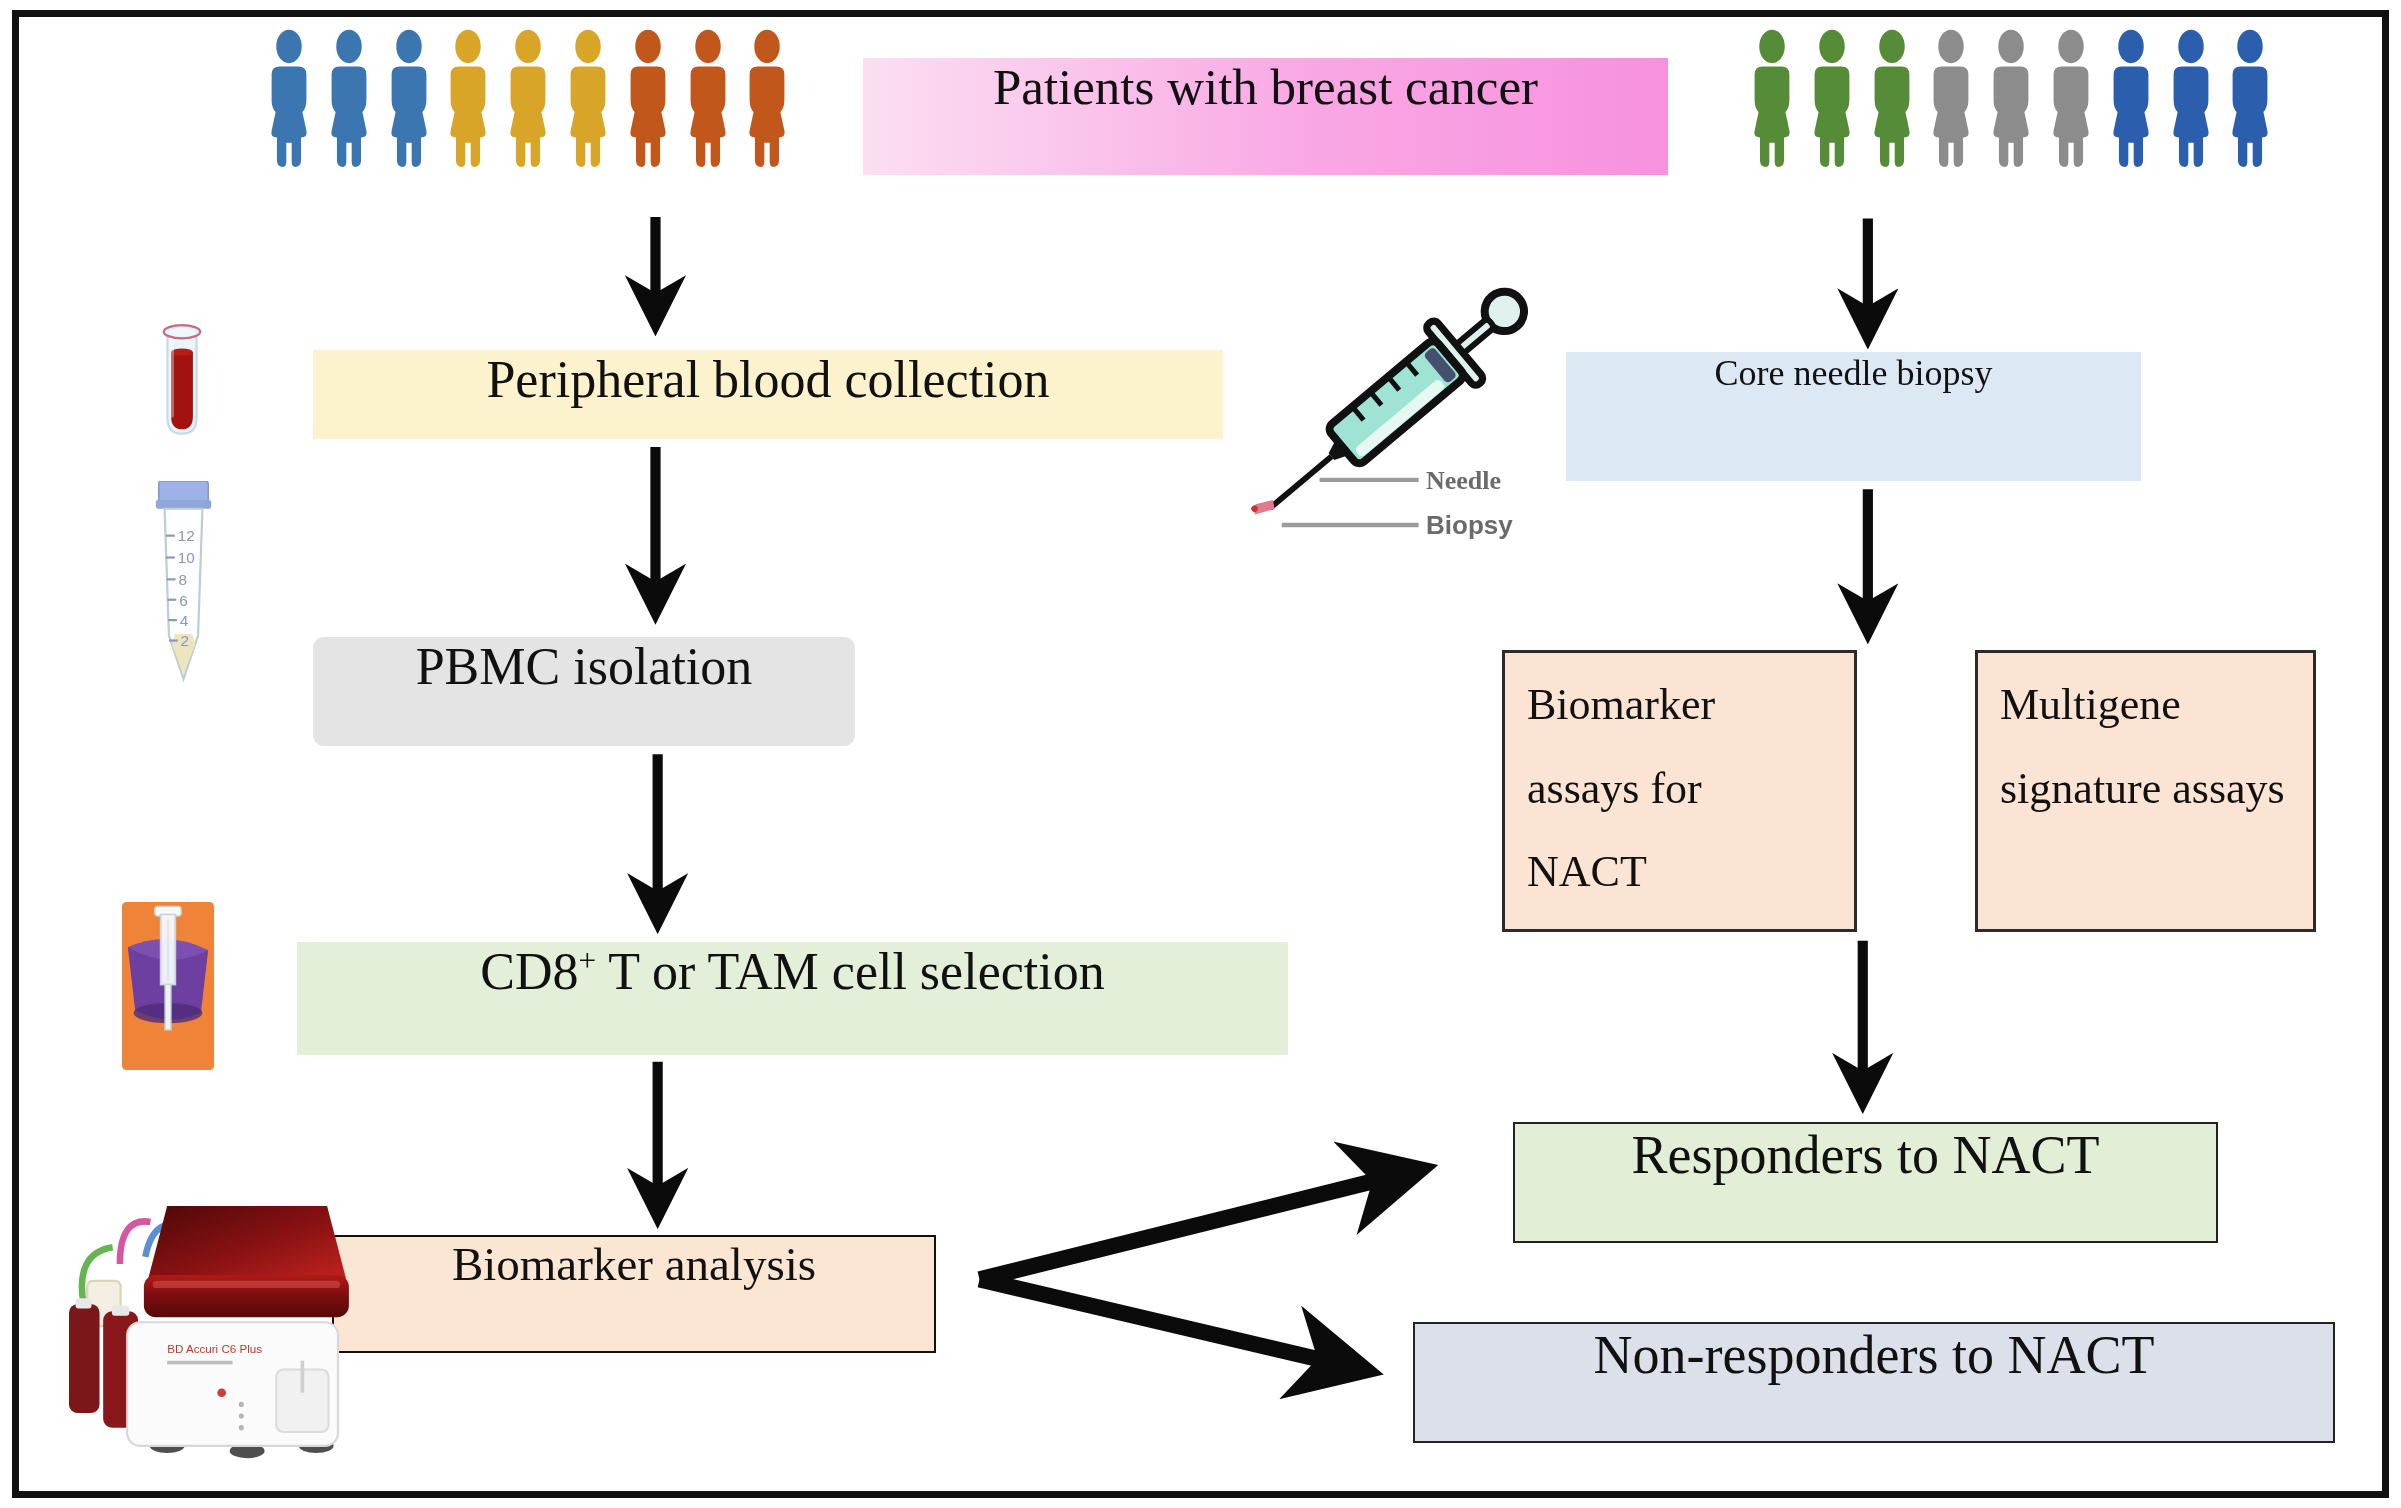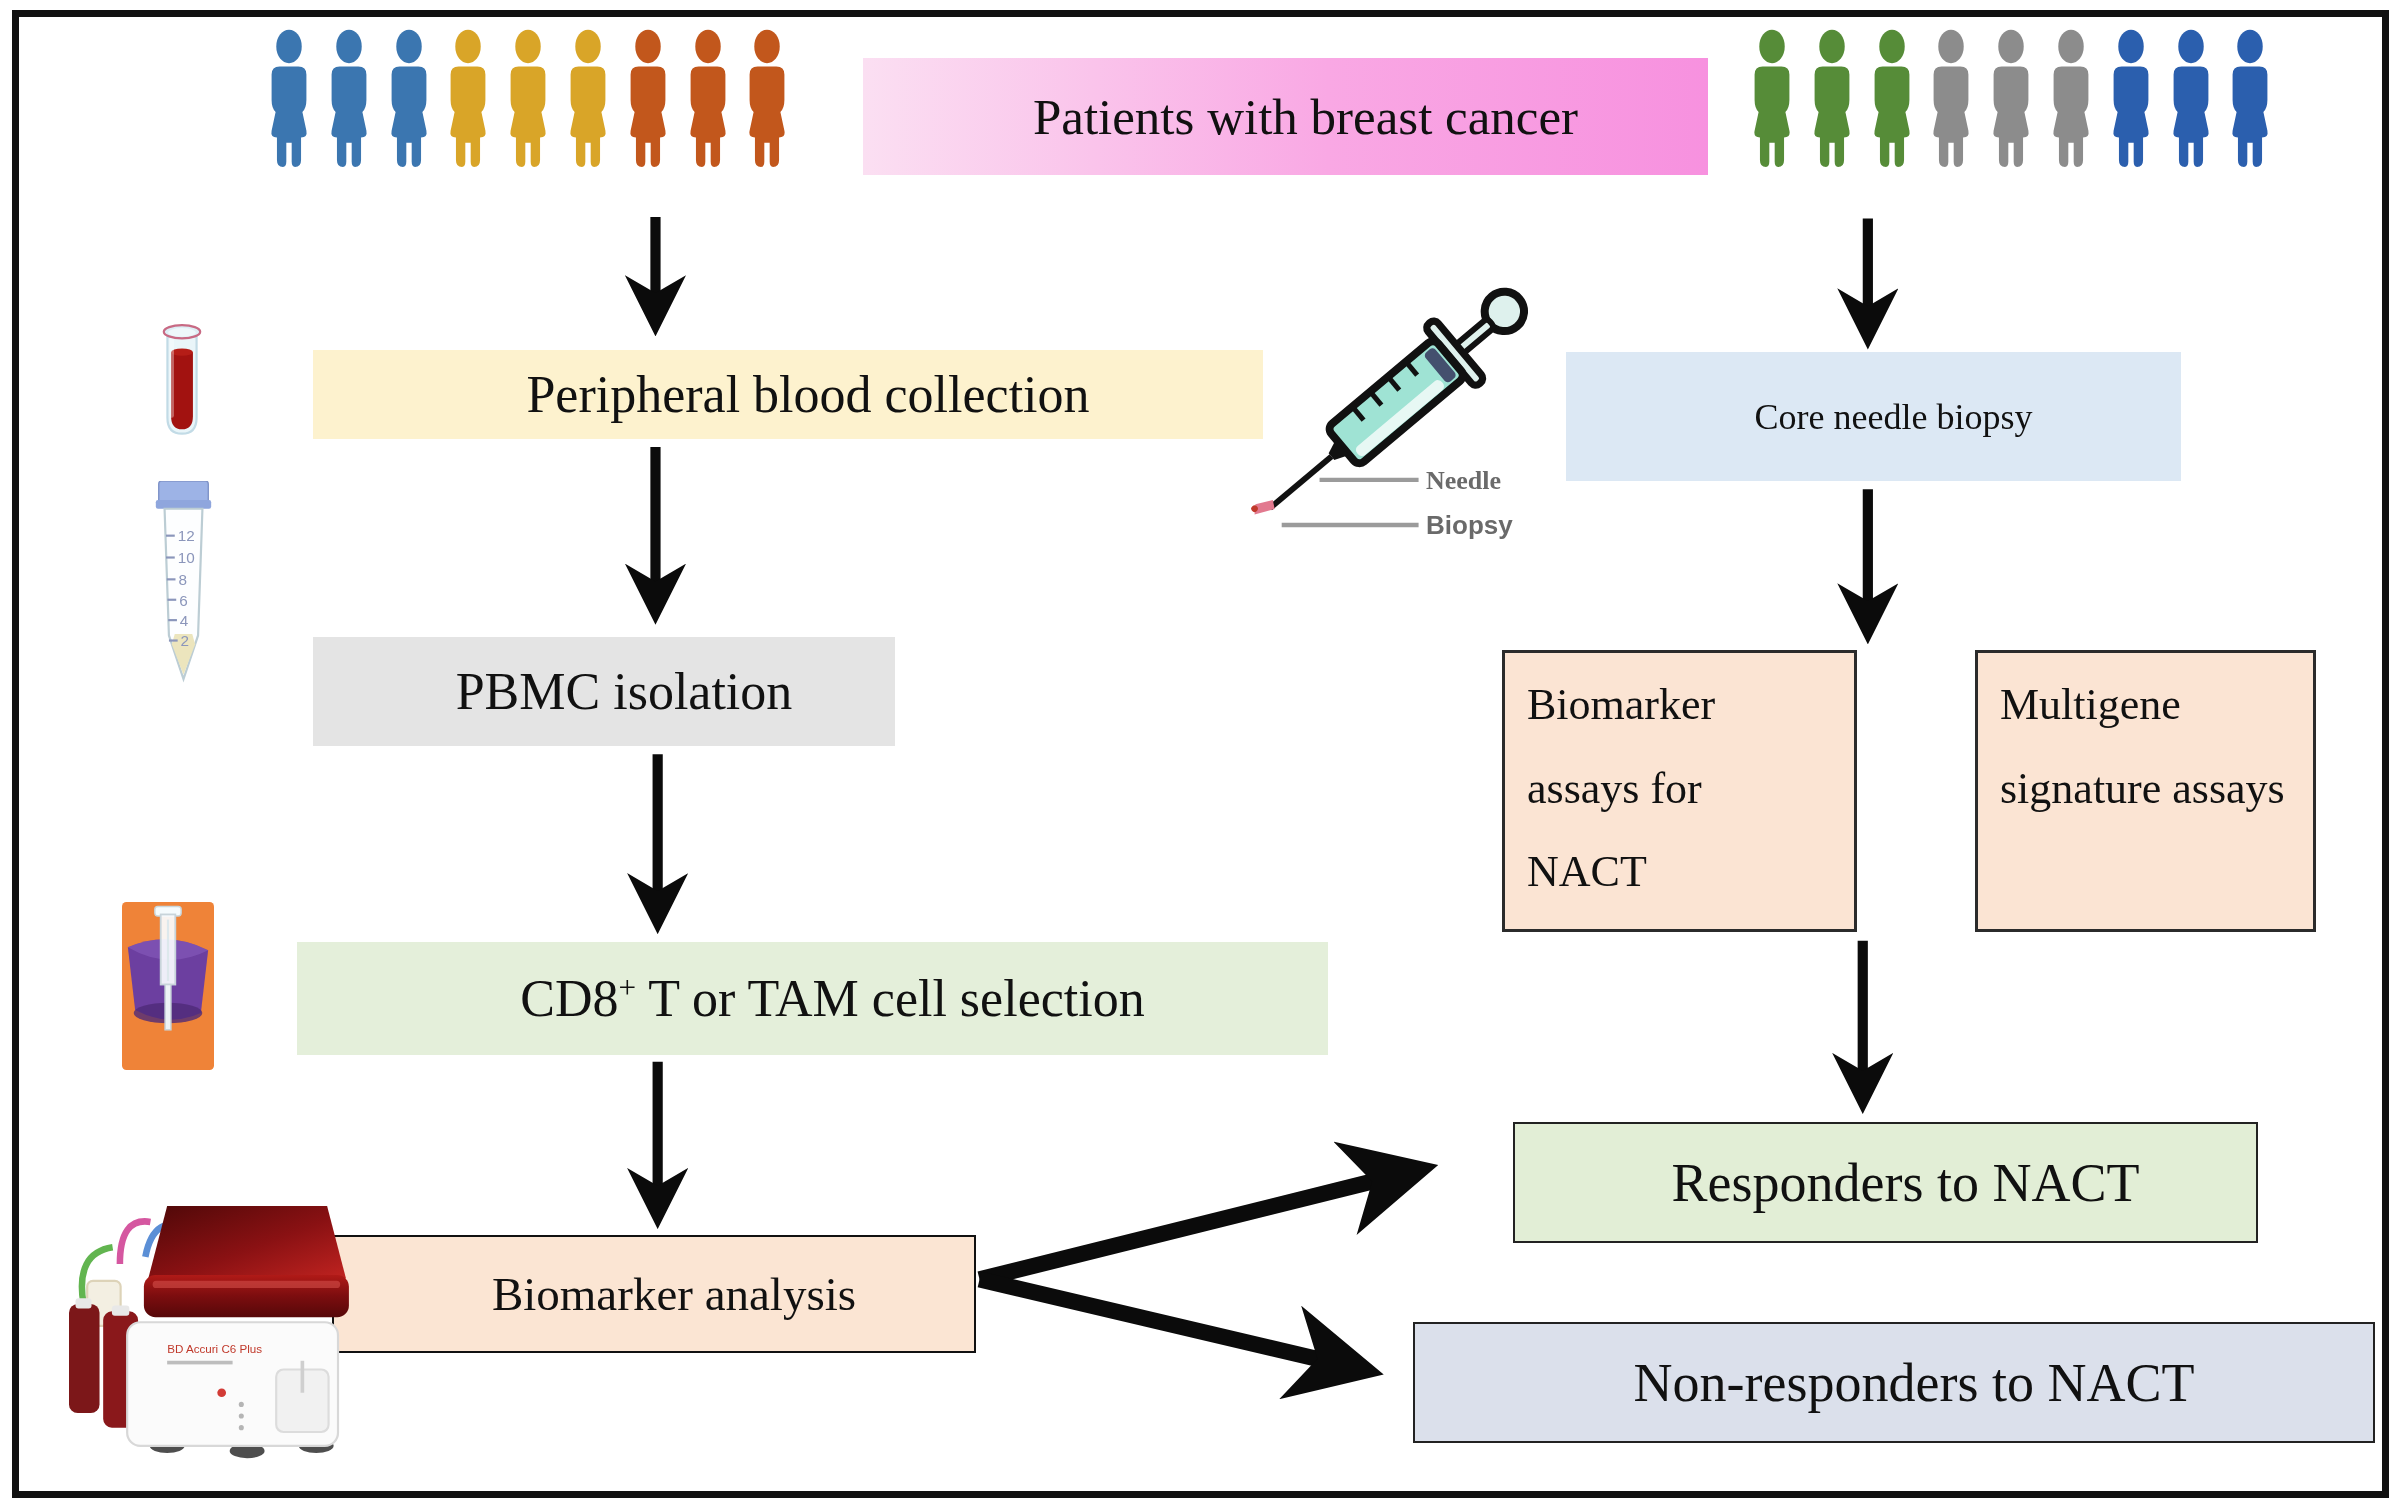--- a/index.html
+++ b/index.html
@@ -1,23 +1,23 @@
 <!DOCTYPE html>
 <html style="font-size:11.7px"><head>
 <meta charset="utf-8">
 <style>
   html,body{margin:0;padding:0;background:#ffffff;}
   #canvas{position:relative;width:2401px;height:1508px;background:#ffffff;overflow:hidden;
           font-family:"Liberation Serif", serif;color:#111;}
   .frame{position:absolute;left:11.7px;top:10.2px;right:11.7px;bottom:10.2px;border:7.3px solid #111;}
-  .box{position:absolute;display:flex;align-items:center;justify-content:center;text-align:center;padding-left:40px;}
+  .box{position:absolute;display:flex;justify-content:center;text-align:center;}
   .title-box{left:863px;top:58px;width:805px;height:117px;font-size:51px;
              background:linear-gradient(90deg,#fbdff2 0%,#f9a8e4 55%,#f791df 100%);}
   .yellow-box{left:313px;top:350px;width:910px;height:89px;font-size:52px;background:#fdf2ce;}
-  .pbmc-box{left:313px;top:637px;width:542px;height:109px;font-size:52px;background:#e4e4e4;}
+  .pbmc-box{left:313px;top:637px;width:542px;height:109px;font-size:52px;background:#e4e4e4;border-radius:11px;}
   .cd8-box{left:297px;top:942px;width:991px;height:113px;font-size:52px;background:#e4efda;}
   .cd8-box sup{font-size:60%;line-height:0;}
   .biomarker-box{left:332px;top:1235px;width:600px;height:114px;font-size:47px;background:#fbe5d3;border:2.9px solid #111;}
   .core-box{left:1566px;top:352px;width:575px;height:129px;font-size:36px;background:#dce8f4;}
   .assay-box{top:650px;height:282px;background:#fbe4d3;border:3.6px solid #2b2b2b;font-size:44px;line-height:1.9;
              align-items:flex-start;justify-content:flex-start;text-align:left;padding:10px 22px 0 22px;box-sizing:border-box;}
   .assay-left{left:1502px;width:355px;}
   .assay-right{left:1975px;width:341px;}
   .resp-box{left:1513px;top:1122px;width:701px;height:117px;font-size:54px;background:#e2eed6;border:2.9px solid #222;}
   .nonresp-box{left:1413px;top:1322px;width:918px;height:117px;font-size:54px;background:#dbe0eb;border:2.9px solid #222;}

